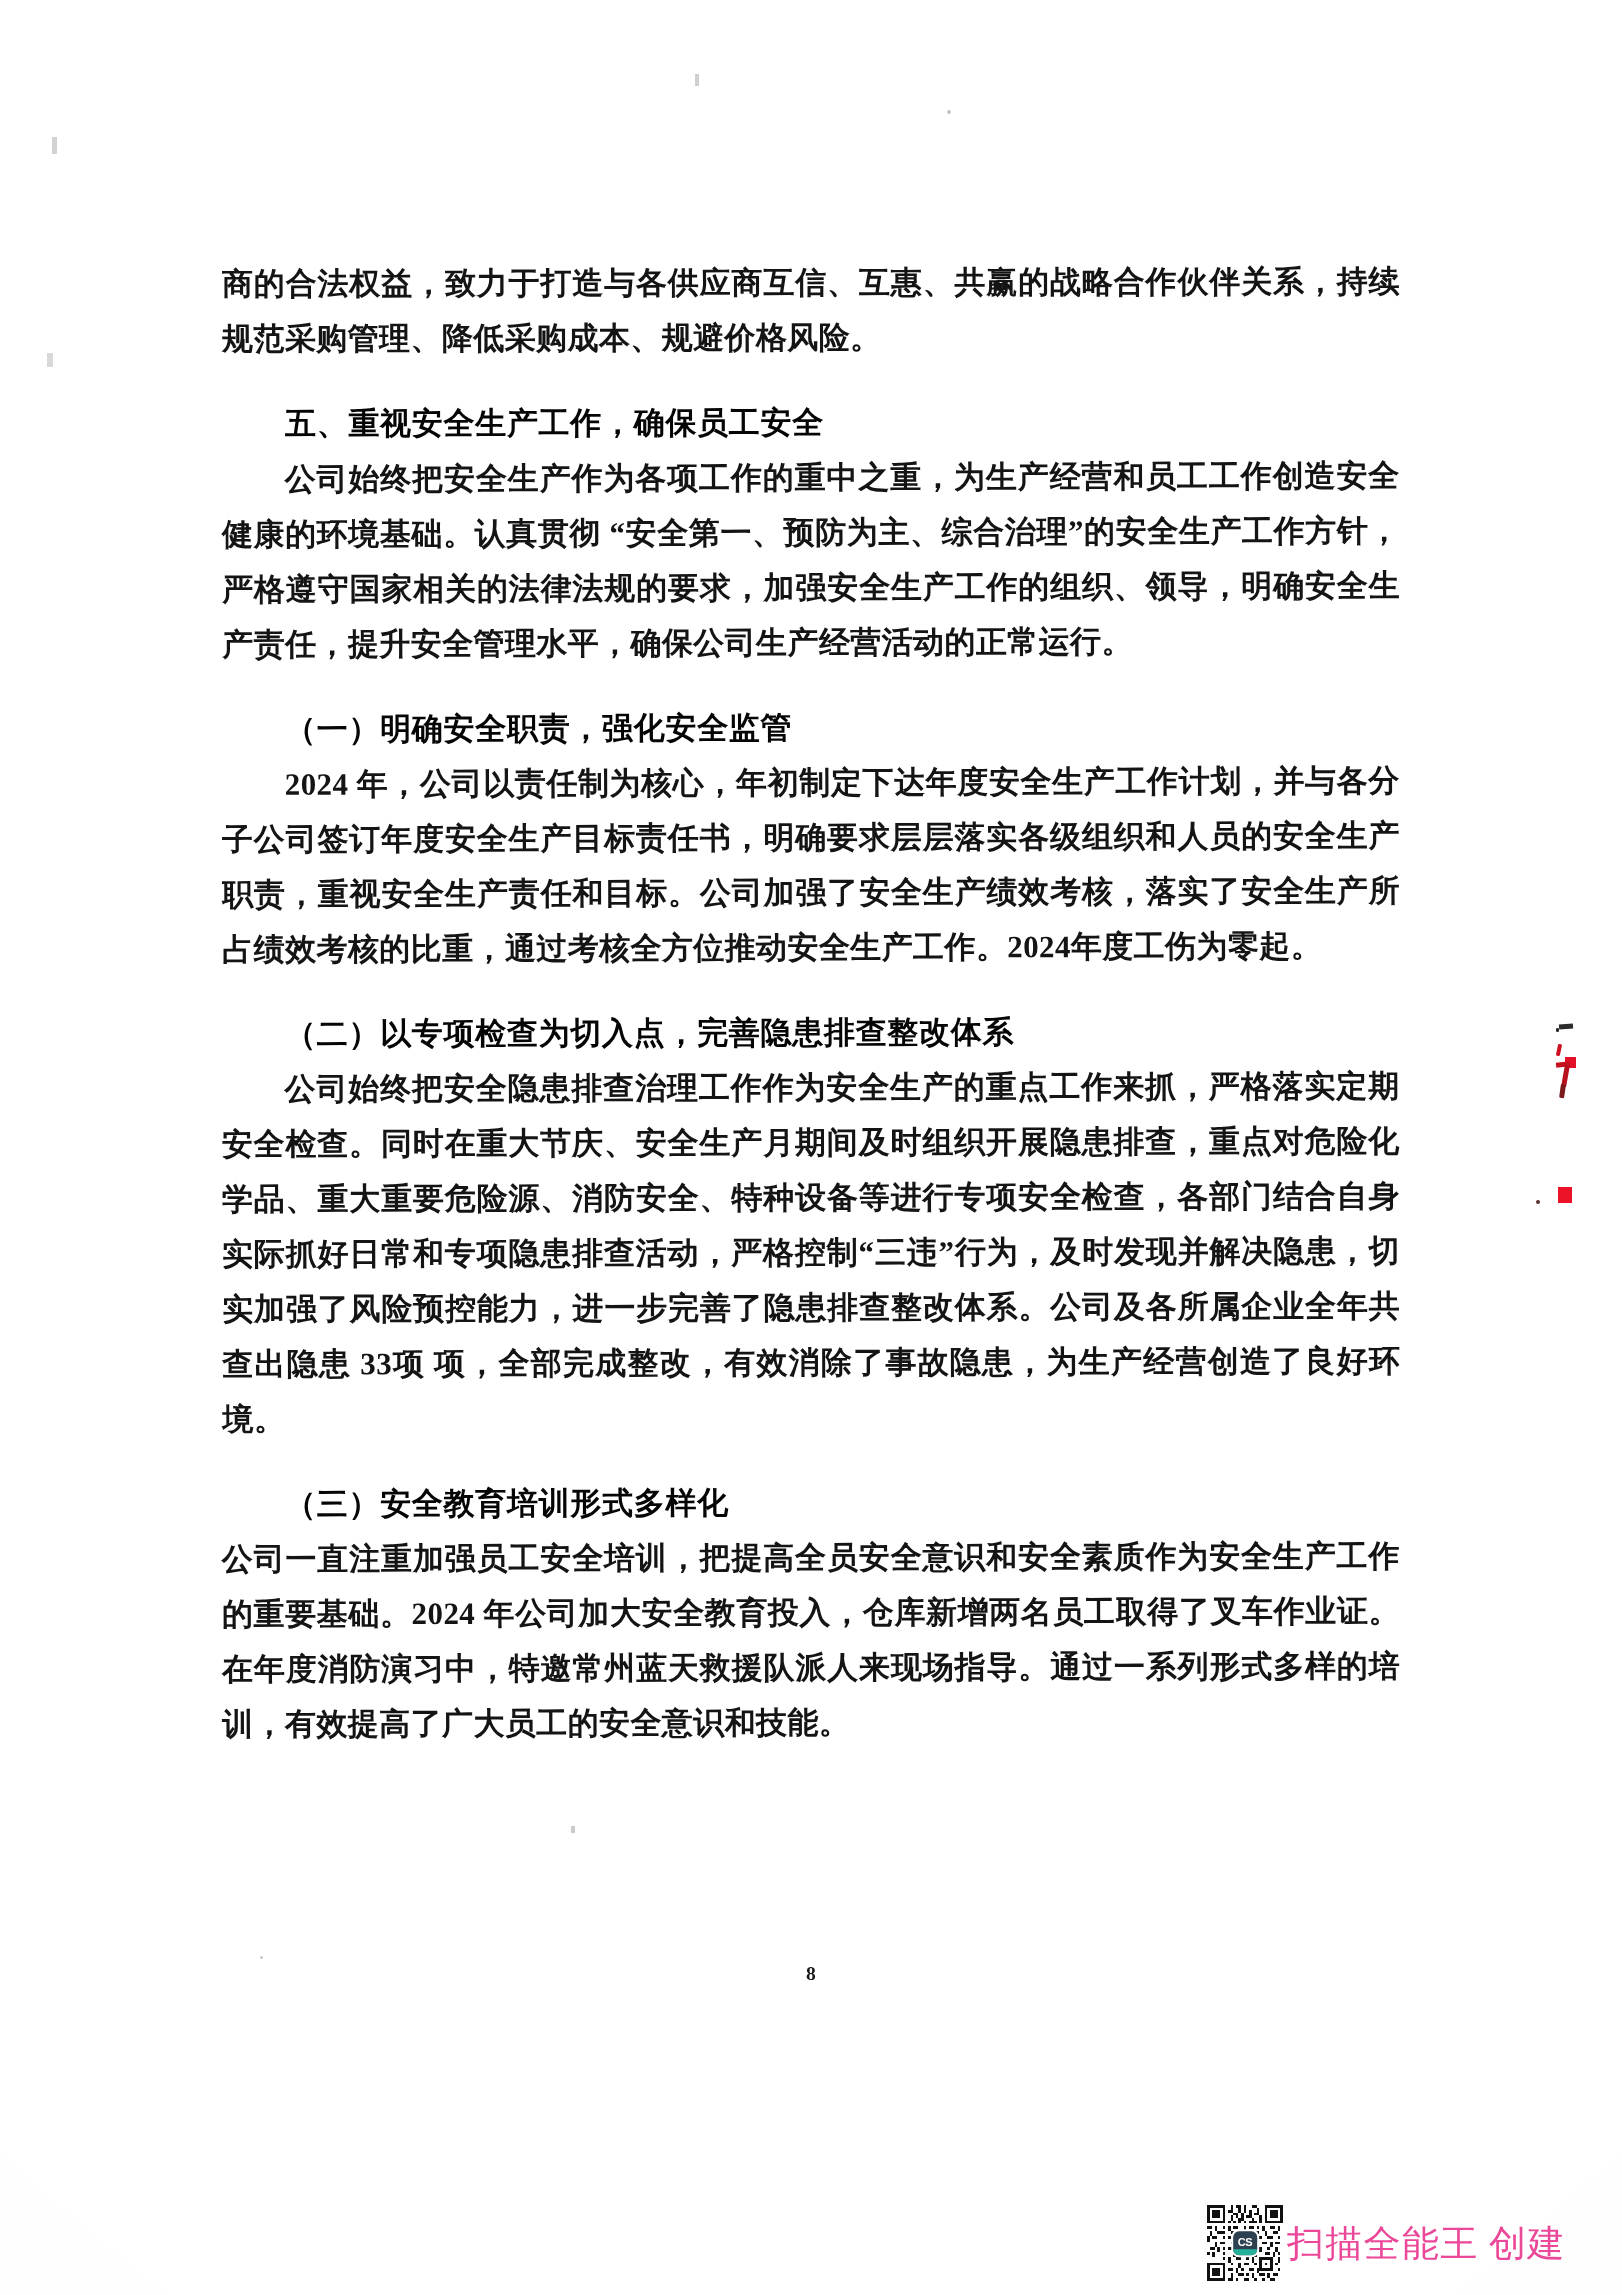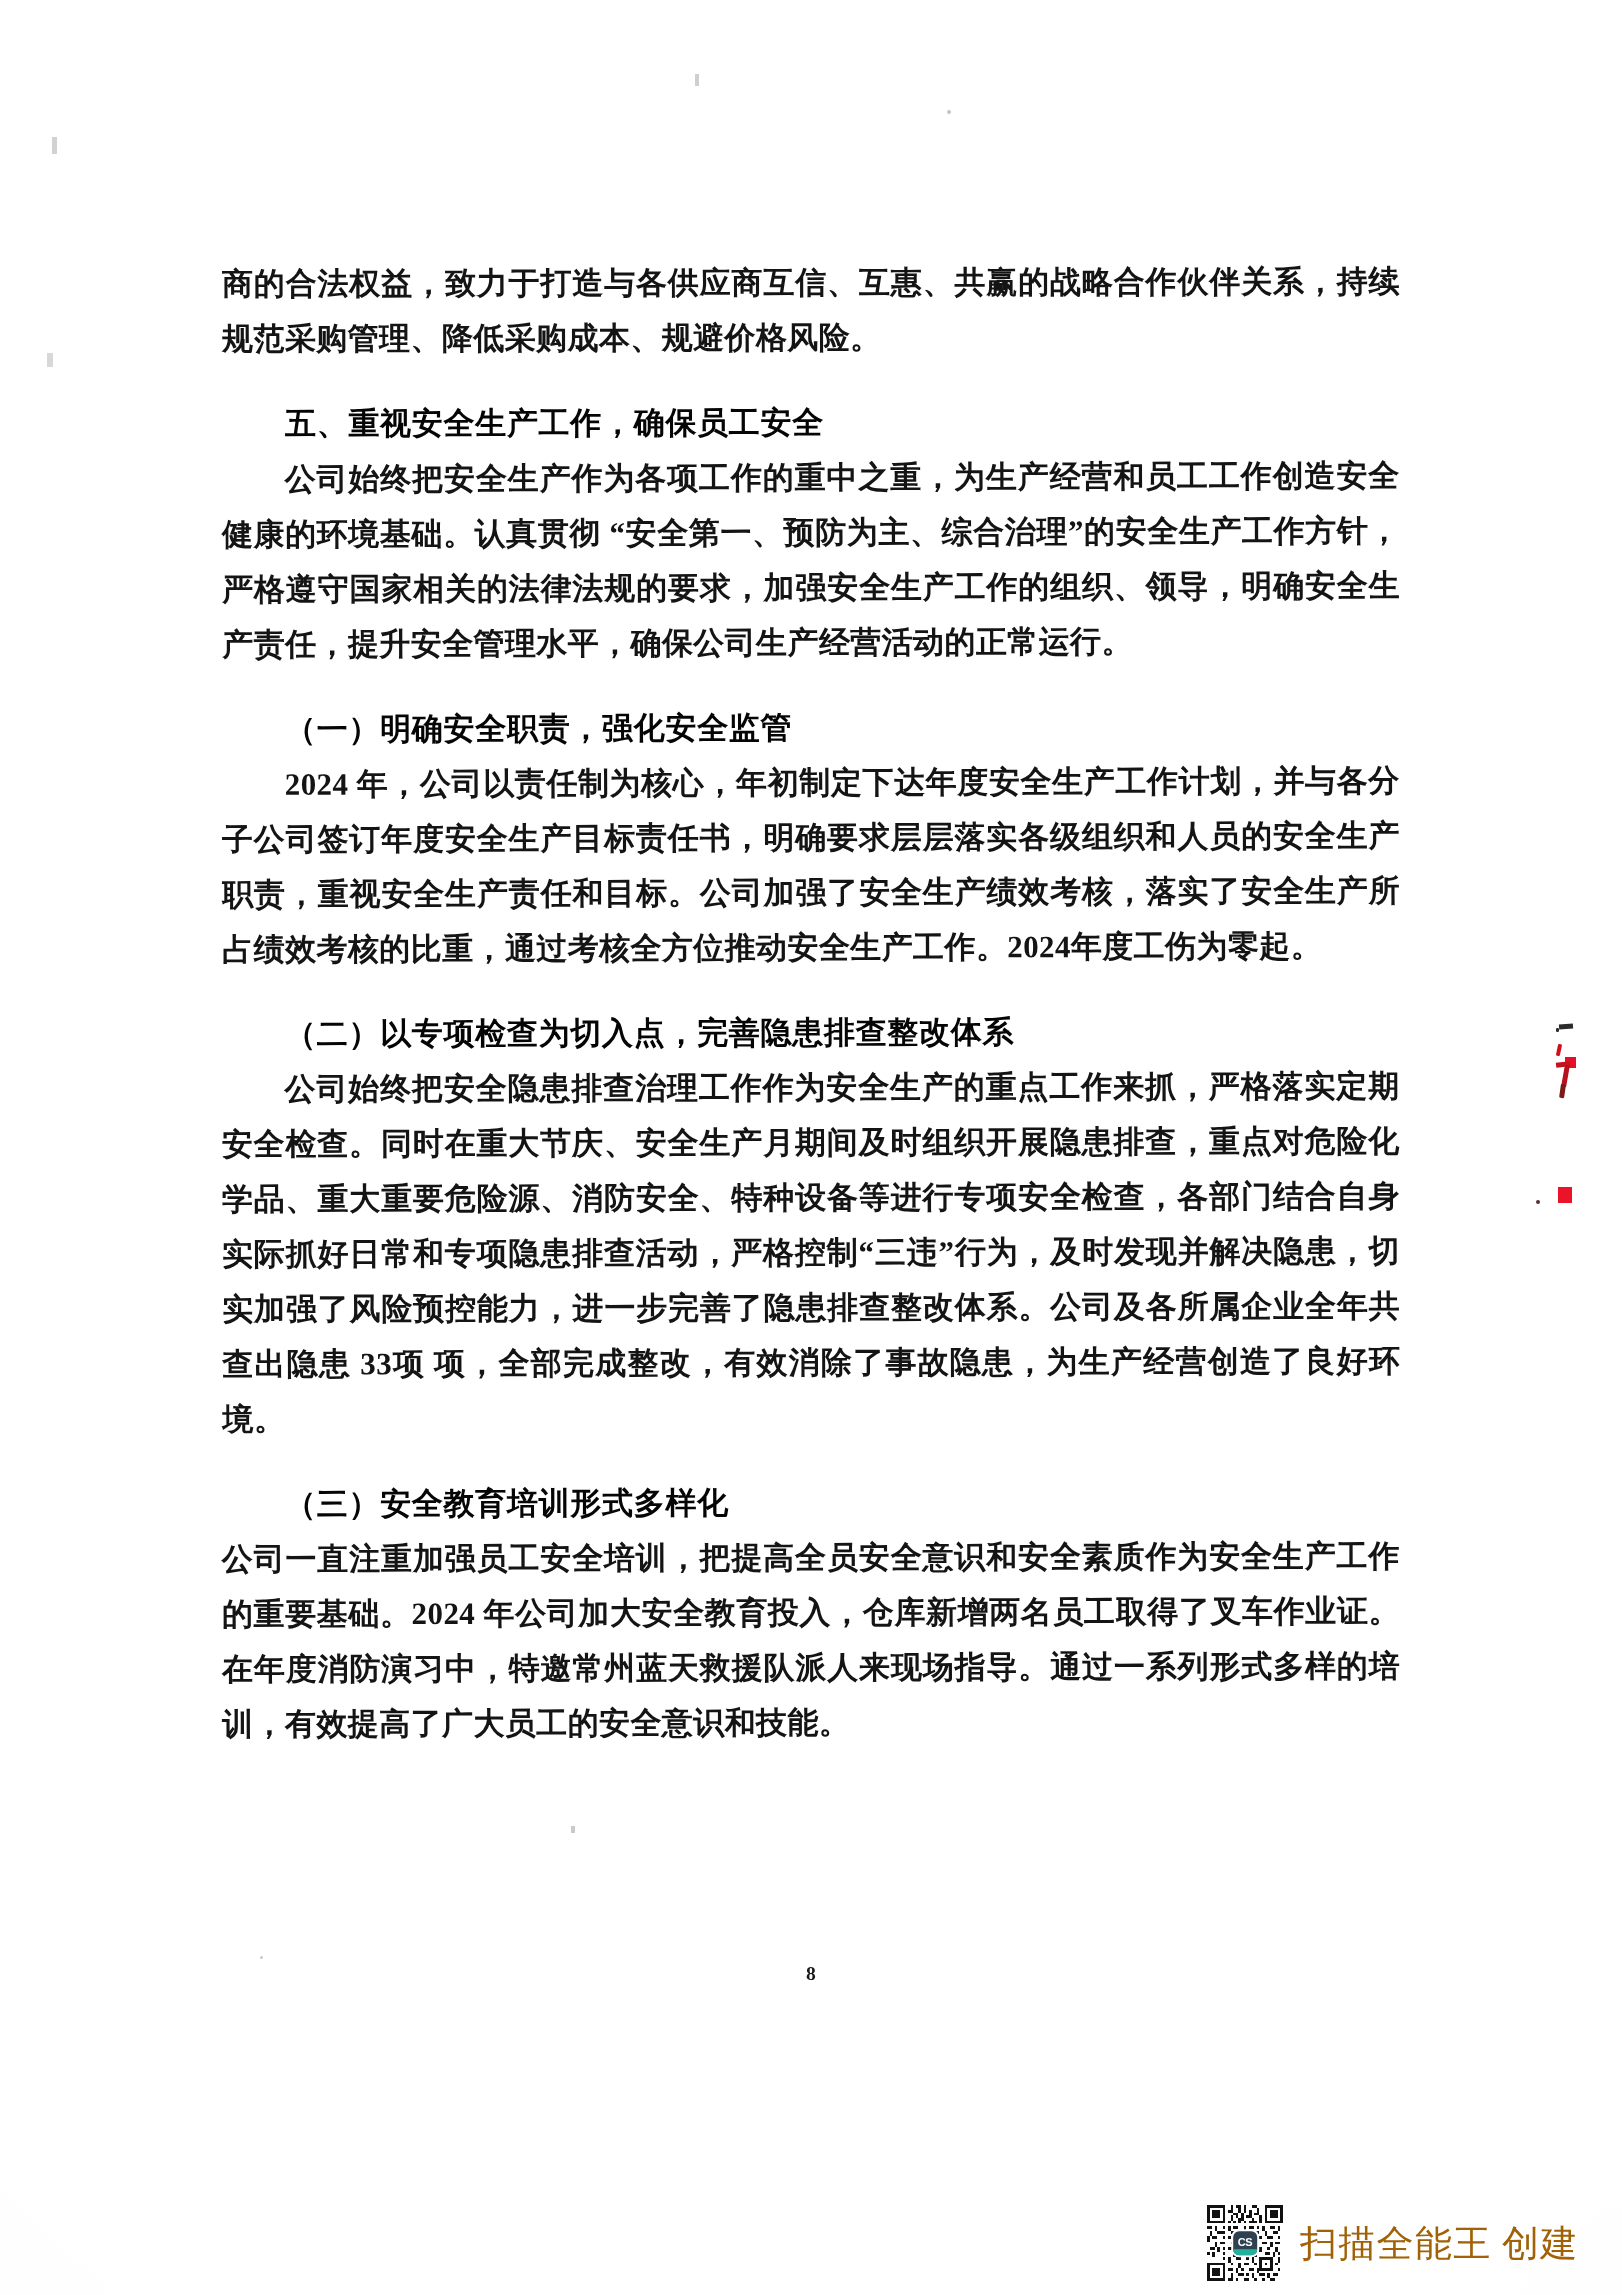--- a/index.html
+++ b/index.html
@@ -139,21 +139,21 @@
   
   .speckle { position: absolute; background: #b9b9b9; z-index: 3; pointer-events: none; }
 
   
   #watermark {
     position: absolute;
     left: 1207px;
     top: 2205px;
     display: flex;
     align-items: center;
-    gap: 17px;
+    gap: 4px;
     z-index: 6;
   }
 
   #qr-code {
     position: relative;
     width: 76px;
     height: 76px;
     background: #ffffff;
   }
   #qr-code svg { display: block; }
@@ -188,21 +188,21 @@
     left: 0; right: 0; bottom: 0;
     height: 5.9px;
     background: #24b09b;
     z-index: 1;
   }
 
   #watermark-text {
     font-family: "Liberation Serif", "DejaVu Serif", serif;
     font-size: 37px;
     line-height: 1;
-    color: #a16207;
+    color: #ec4899;
     letter-spacing: 1.3px;
     white-space: nowrap;
   }
 </style>
 </head>
 <body>
 
 <div id="page">
 
   <div id="content">

